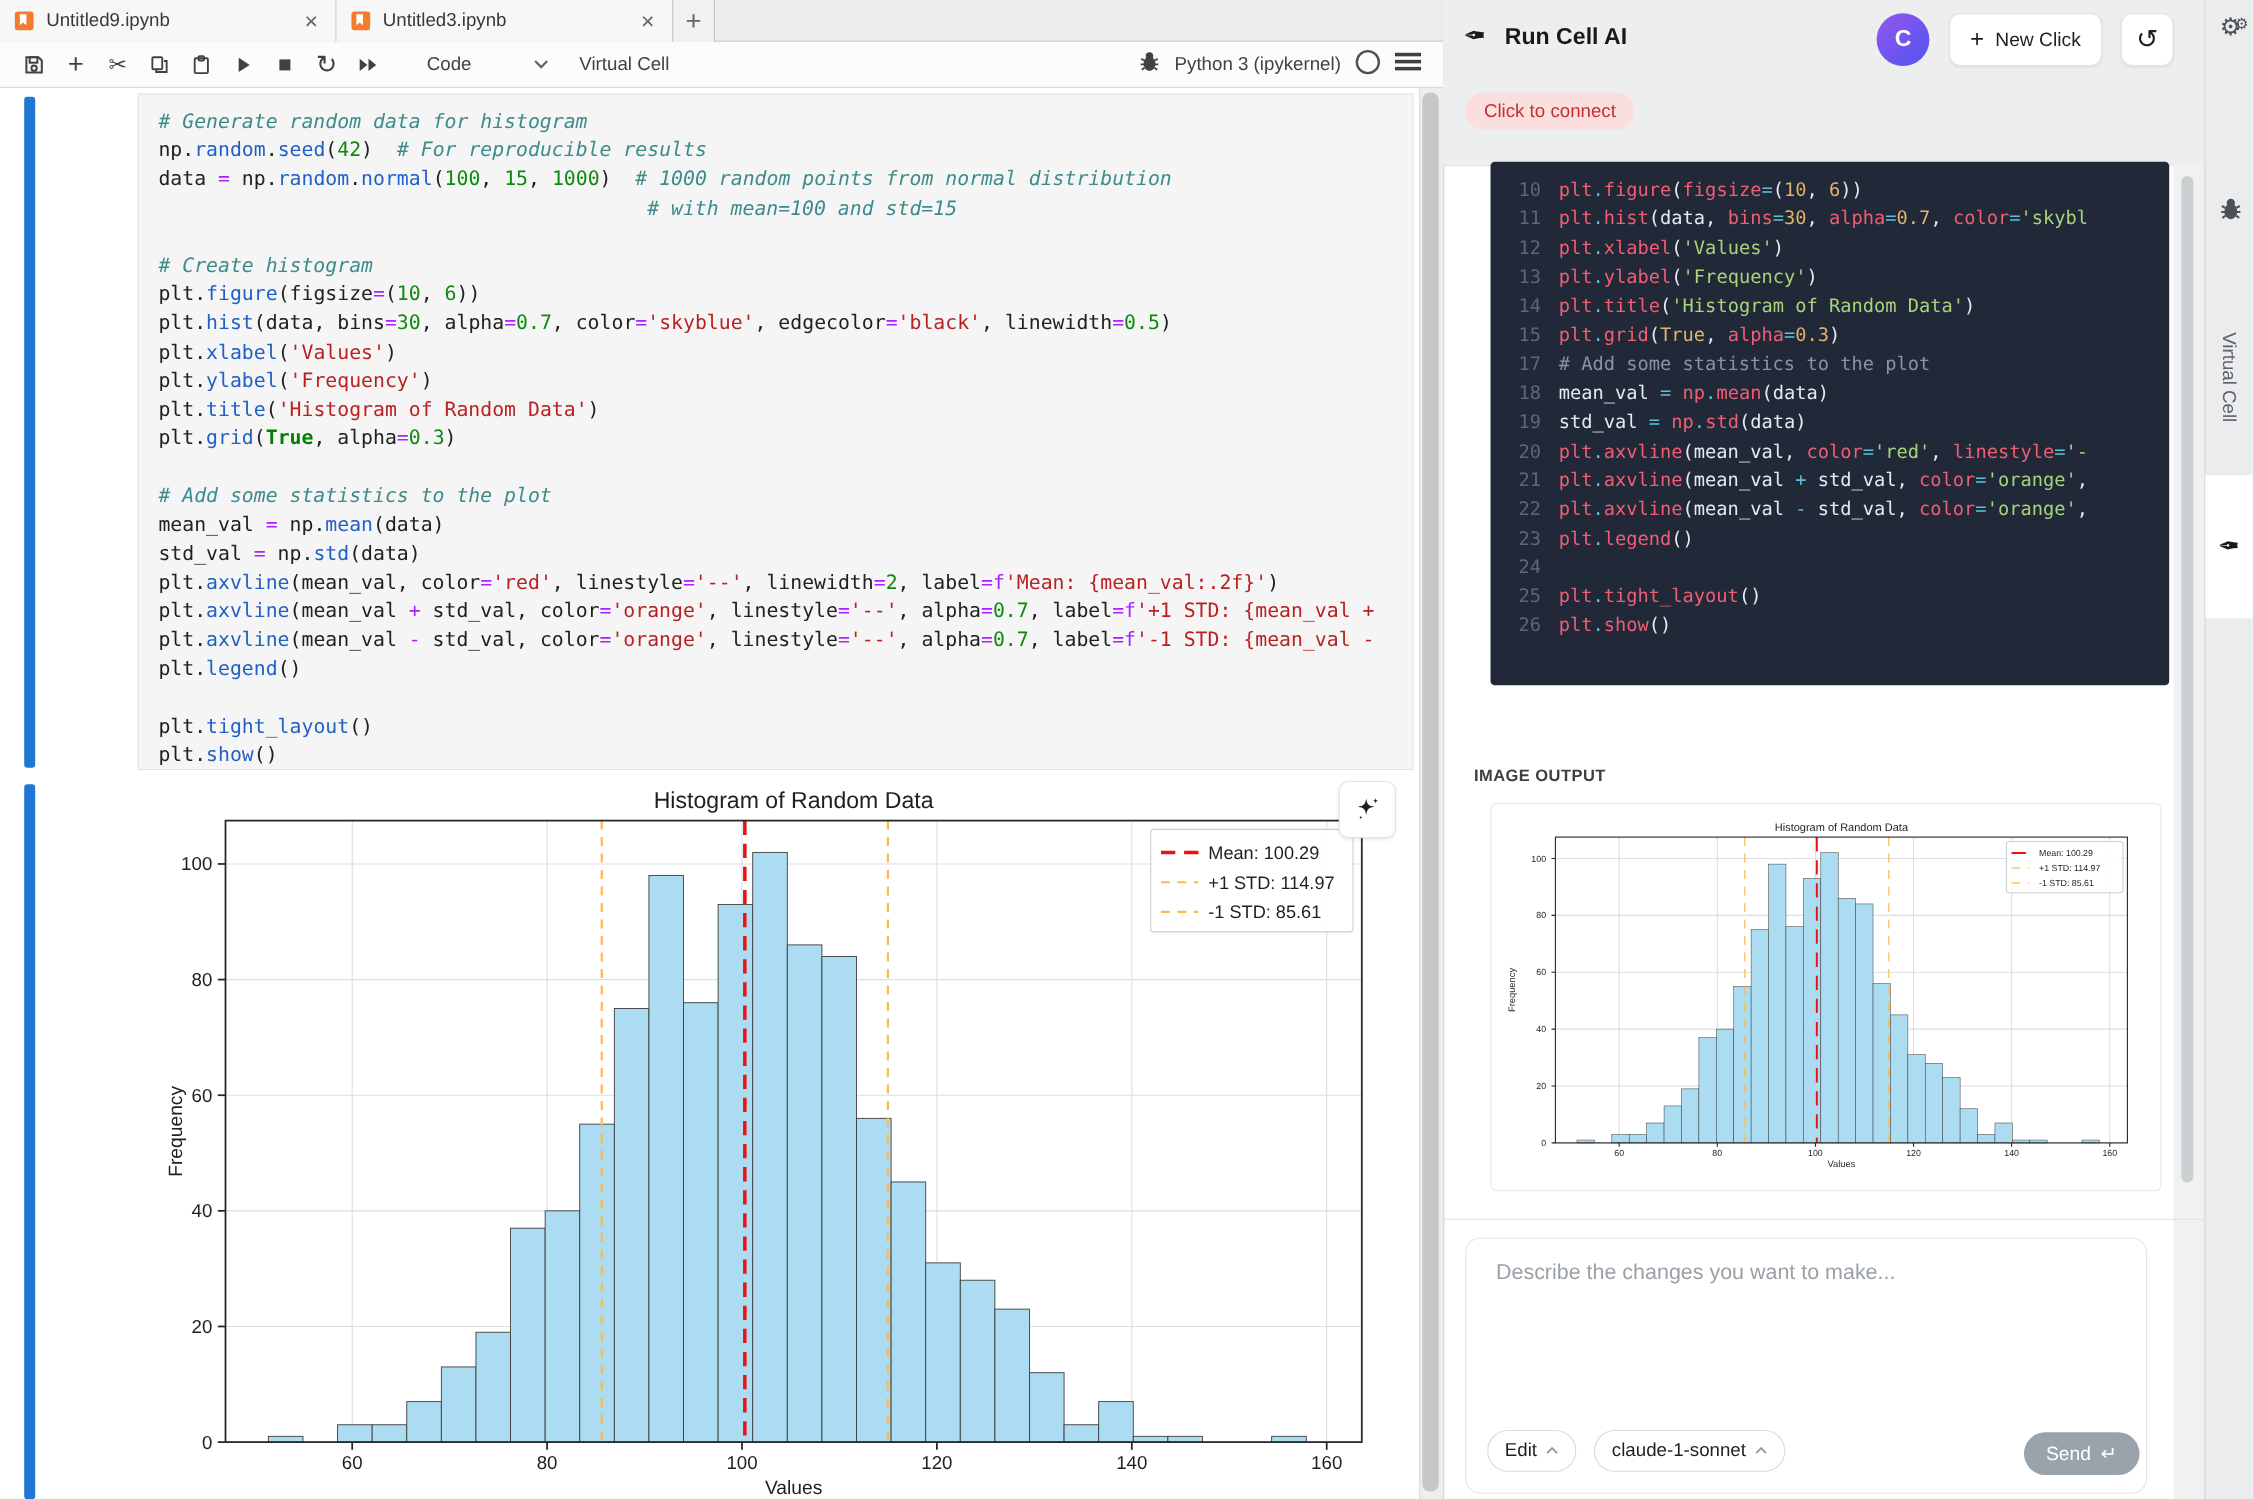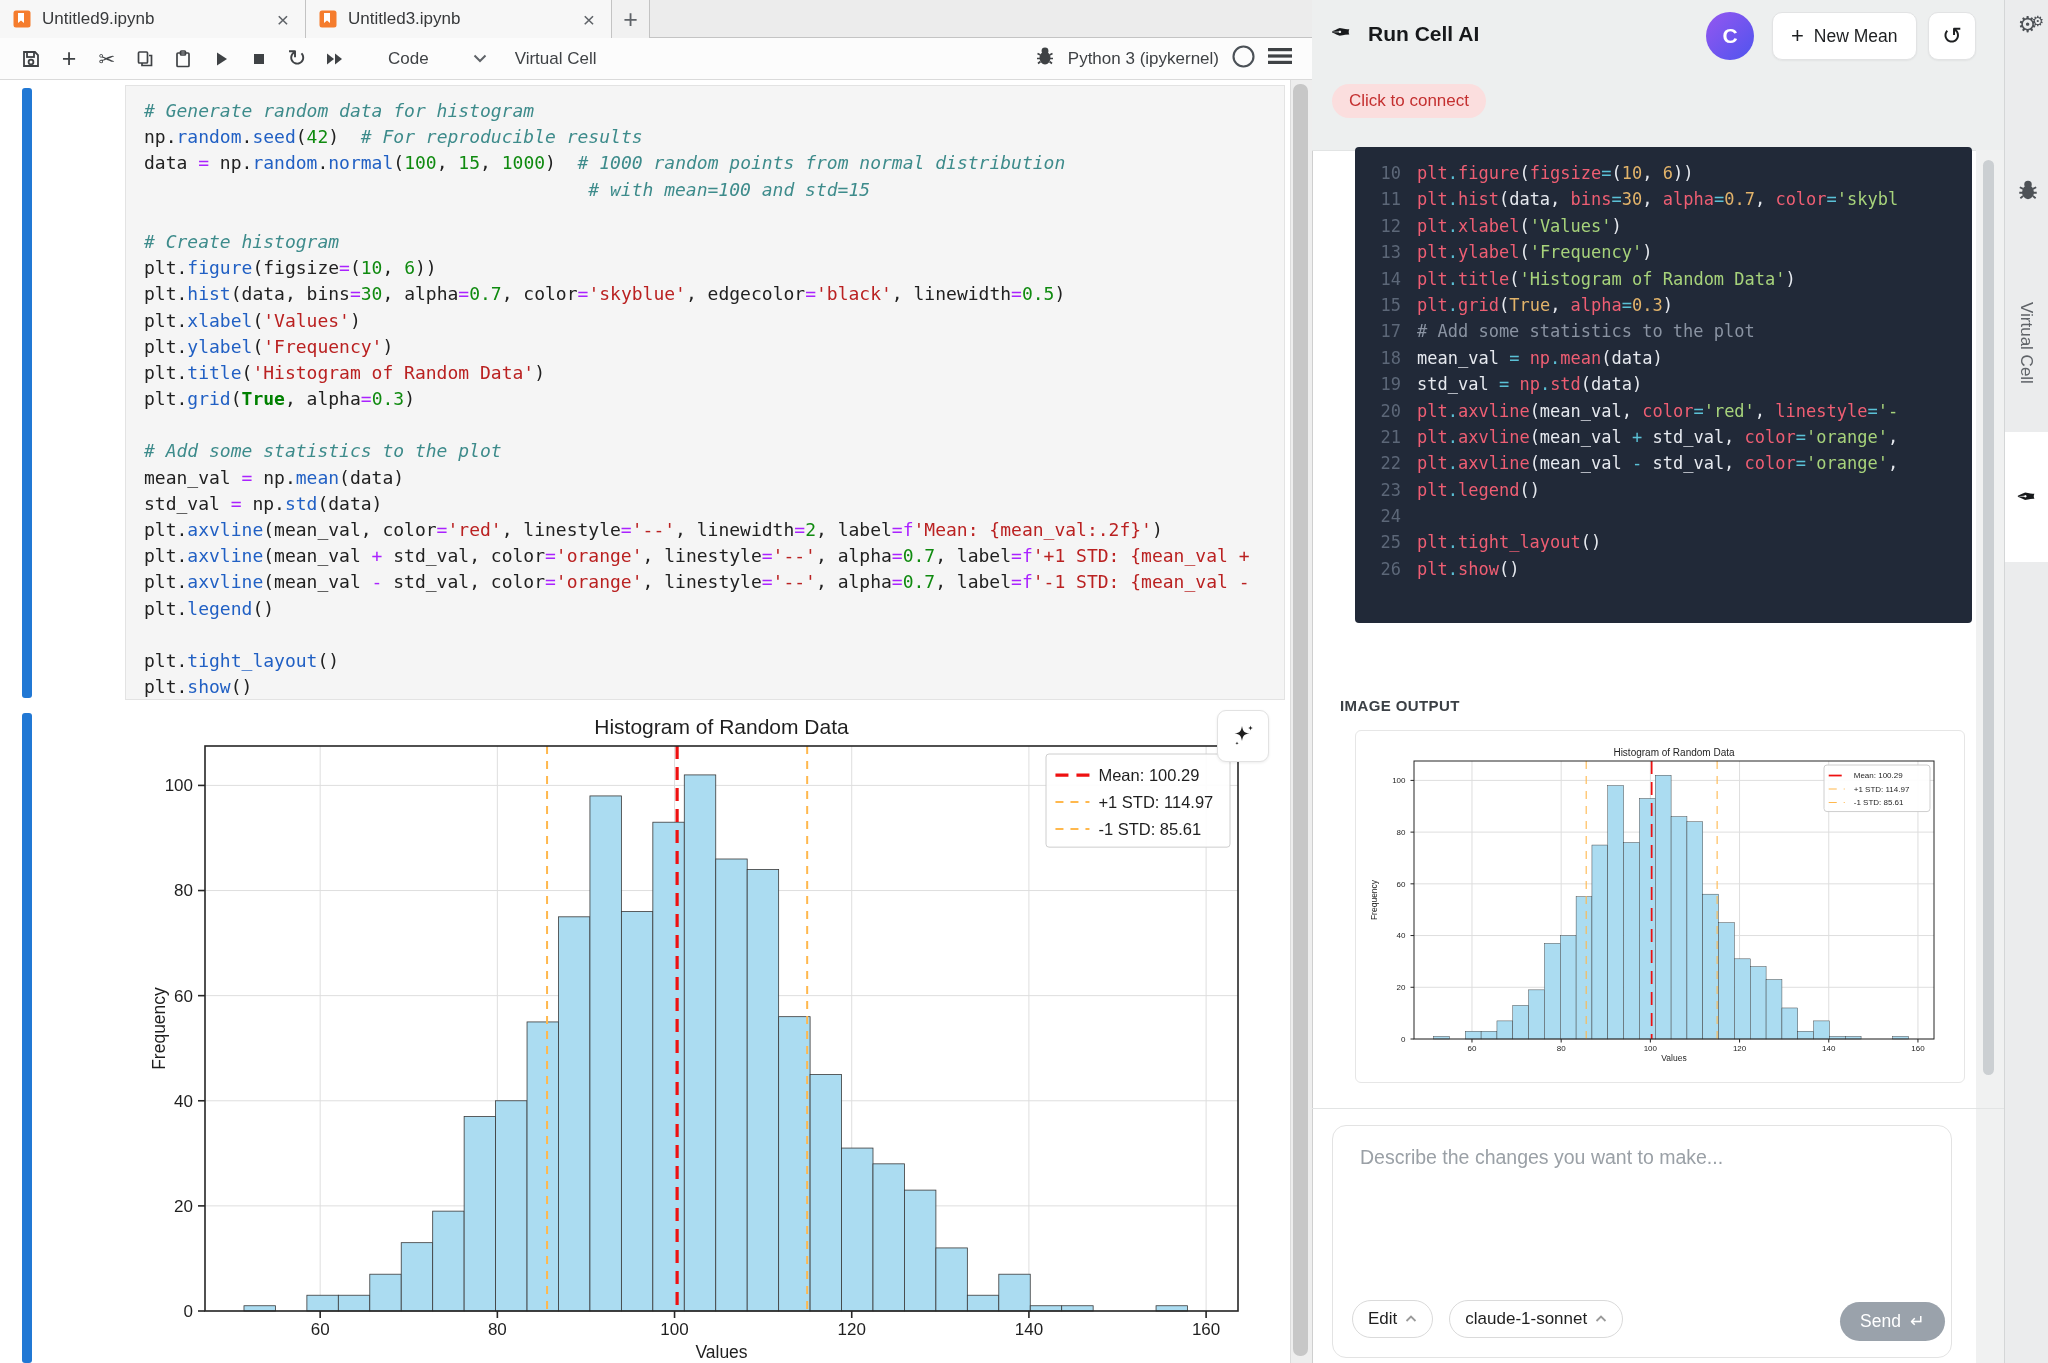--- a/index.html
+++ b/index.html
@@ -19,21 +19,21 @@
   .tab .dot{width:11px;height:11px;border-radius:50%;background:#5c5c5c;margin:0 6px}
   .newtab{width:38px;height:38px;box-sizing:border-box;display:flex;align-items:center;justify-content:center;
           font-size:25px;color:#5f6368;background:#f1f1f1;border-right:1px solid #c3c3c3}
 
   
   .nbtoolbar{left:0;top:38px;width:1312px;height:42px;background:#fcfcfc;border-bottom:1px solid #dadada;
              display:flex;align-items:center;box-sizing:border-box;padding:0 20px 0 12px;color:#3f4245}
   .ticon{width:38px;height:40px;display:flex;align-items:center;justify-content:center;cursor:pointer}
   .ticon svg{display:block}
   .tglyph{font-size:20px;color:#3f4245}
-  .celltype{margin-left:34px;font-size:17px;display:flex;align-items:center;gap:44px;cursor:pointer}
+  .celltype{margin-left:34px;font-size:17px;display:flex;align-items:center;gap:56px;cursor:pointer}
   .vcellbtn{margin-left:28px;font-size:17px;cursor:pointer}
   .kernelarea{margin-left:auto;display:flex;align-items:center;gap:12px;font-size:17px}
 
   
   .bluebar{left:22px;width:10px;background:#2178d4;border-radius:3px}
   .codecell{left:125px;top:85px;width:1160px;height:615px;background:#f5f5f5;border:1px solid #e3e3e3;
             box-sizing:border-box;overflow:hidden}
   .codecell .inner{padding:12px 0 0 18px;font-family:"DejaVu Sans Mono",monospace;font-size:18px;
             line-height:26.2px;white-space:pre}
   .cl{height:26.2px;white-space:pre}
@@ -309,21 +309,21 @@
   <div class="abs nbscroll"></div>
   <div class="abs nbthumb"></div>
 
   <div class="abs panel"></div>
   <div class="abs panelheader"></div>
   <div class="abs penicon">✒</div>
   <div class="abs paneltitle">Run Cell AI</div>
   <div class="abs avatar">C</div>
   <div class="abs newchat">
     <span class="plus">+</span>
-    <span>New Mean</span>
+    <span>New Click</span>
   </div>
   <div class="abs histbtn">↺</div>
   <div class="abs connectbadge">Click to connect</div>
   <div class="abs paneldivider" style="left:1312px;top:150px;width:692px"></div>
 
   <div class="abs darkcode" id="darkcode">
       <div class="pl"><span class="lnum" style="color: rgb(92, 103, 120);">10</span><span class="lcode"><span style="color: rgb(239, 94, 115);">plt</span><span style="color: rgb(91, 193, 214);">.</span><span style="color: rgb(239, 94, 115);">figure</span><span style="color: rgb(230, 233, 239);">(</span><span style="color: rgb(239, 94, 115);">figsize</span><span style="color: rgb(91, 193, 214);">=</span><span style="color: rgb(230, 233, 239);">(</span><span style="color: rgb(226, 179, 106);">10</span><span style="color: rgb(230, 233, 239);">, </span><span style="color: rgb(226, 179, 106);">6</span><span style="color: rgb(230, 233, 239);">))</span></span></div>
       <div class="pl"><span class="lnum" style="color: rgb(92, 103, 120);">11</span><span class="lcode"><span style="color: rgb(239, 94, 115);">plt</span><span style="color: rgb(91, 193, 214);">.</span><span style="color: rgb(239, 94, 115);">hist</span><span style="color: rgb(230, 233, 239);">(data, </span><span style="color: rgb(239, 94, 115);">bins</span><span style="color: rgb(91, 193, 214);">=</span><span style="color: rgb(226, 179, 106);">30</span><span style="color: rgb(230, 233, 239);">, </span><span style="color: rgb(239, 94, 115);">alpha</span><span style="color: rgb(91, 193, 214);">=</span><span style="color: rgb(226, 179, 106);">0.7</span><span style="color: rgb(230, 233, 239);">, </span><span style="color: rgb(239, 94, 115);">color</span><span style="color: rgb(91, 193, 214);">=</span><span style="color: rgb(167, 211, 123);">'skybl</span></span></div>
       <div class="pl"><span class="lnum" style="color: rgb(92, 103, 120);">12</span><span class="lcode"><span style="color: rgb(239, 94, 115);">plt</span><span style="color: rgb(91, 193, 214);">.</span><span style="color: rgb(239, 94, 115);">xlabel</span><span style="color: rgb(230, 233, 239);">(</span><span style="color: rgb(167, 211, 123);">'Values'</span><span style="color: rgb(230, 233, 239);">)</span></span></div>
       <div class="pl"><span class="lnum" style="color: rgb(92, 103, 120);">13</span><span class="lcode"><span style="color: rgb(239, 94, 115);">plt</span><span style="color: rgb(91, 193, 214);">.</span><span style="color: rgb(239, 94, 115);">ylabel</span><span style="color: rgb(230, 233, 239);">(</span><span style="color: rgb(167, 211, 123);">'Frequency'</span><span style="color: rgb(230, 233, 239);">)</span></span></div>

